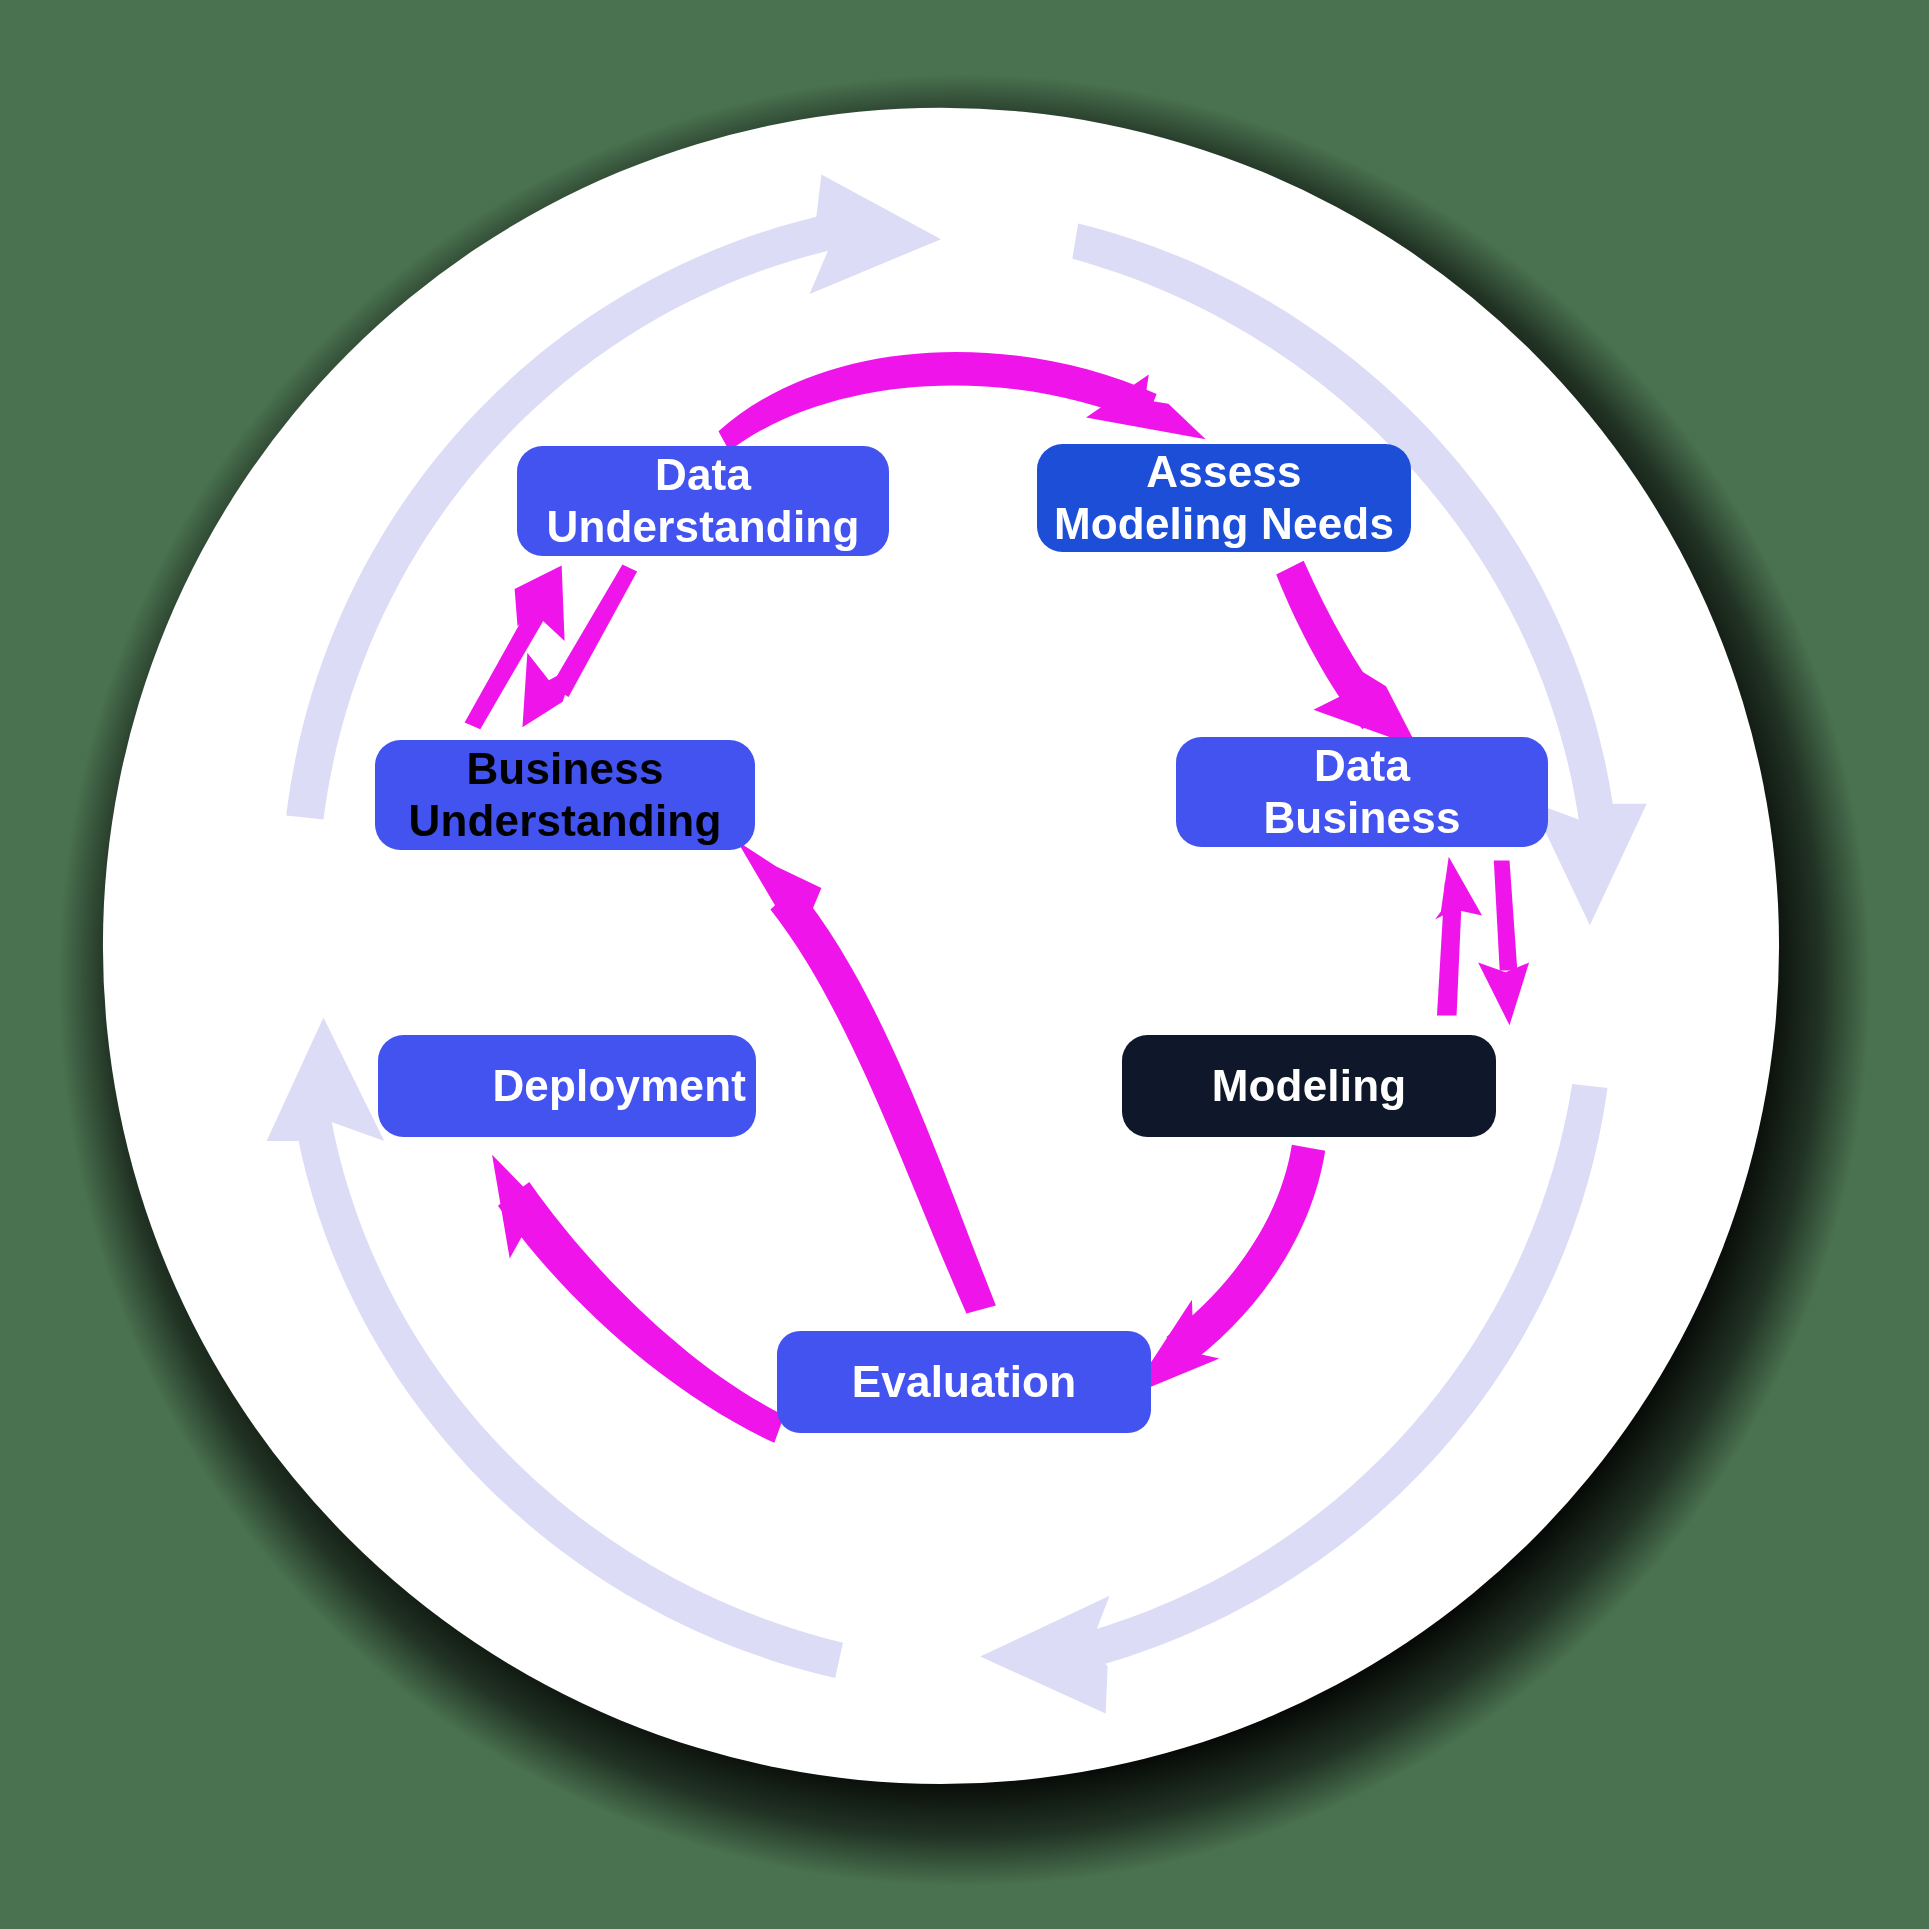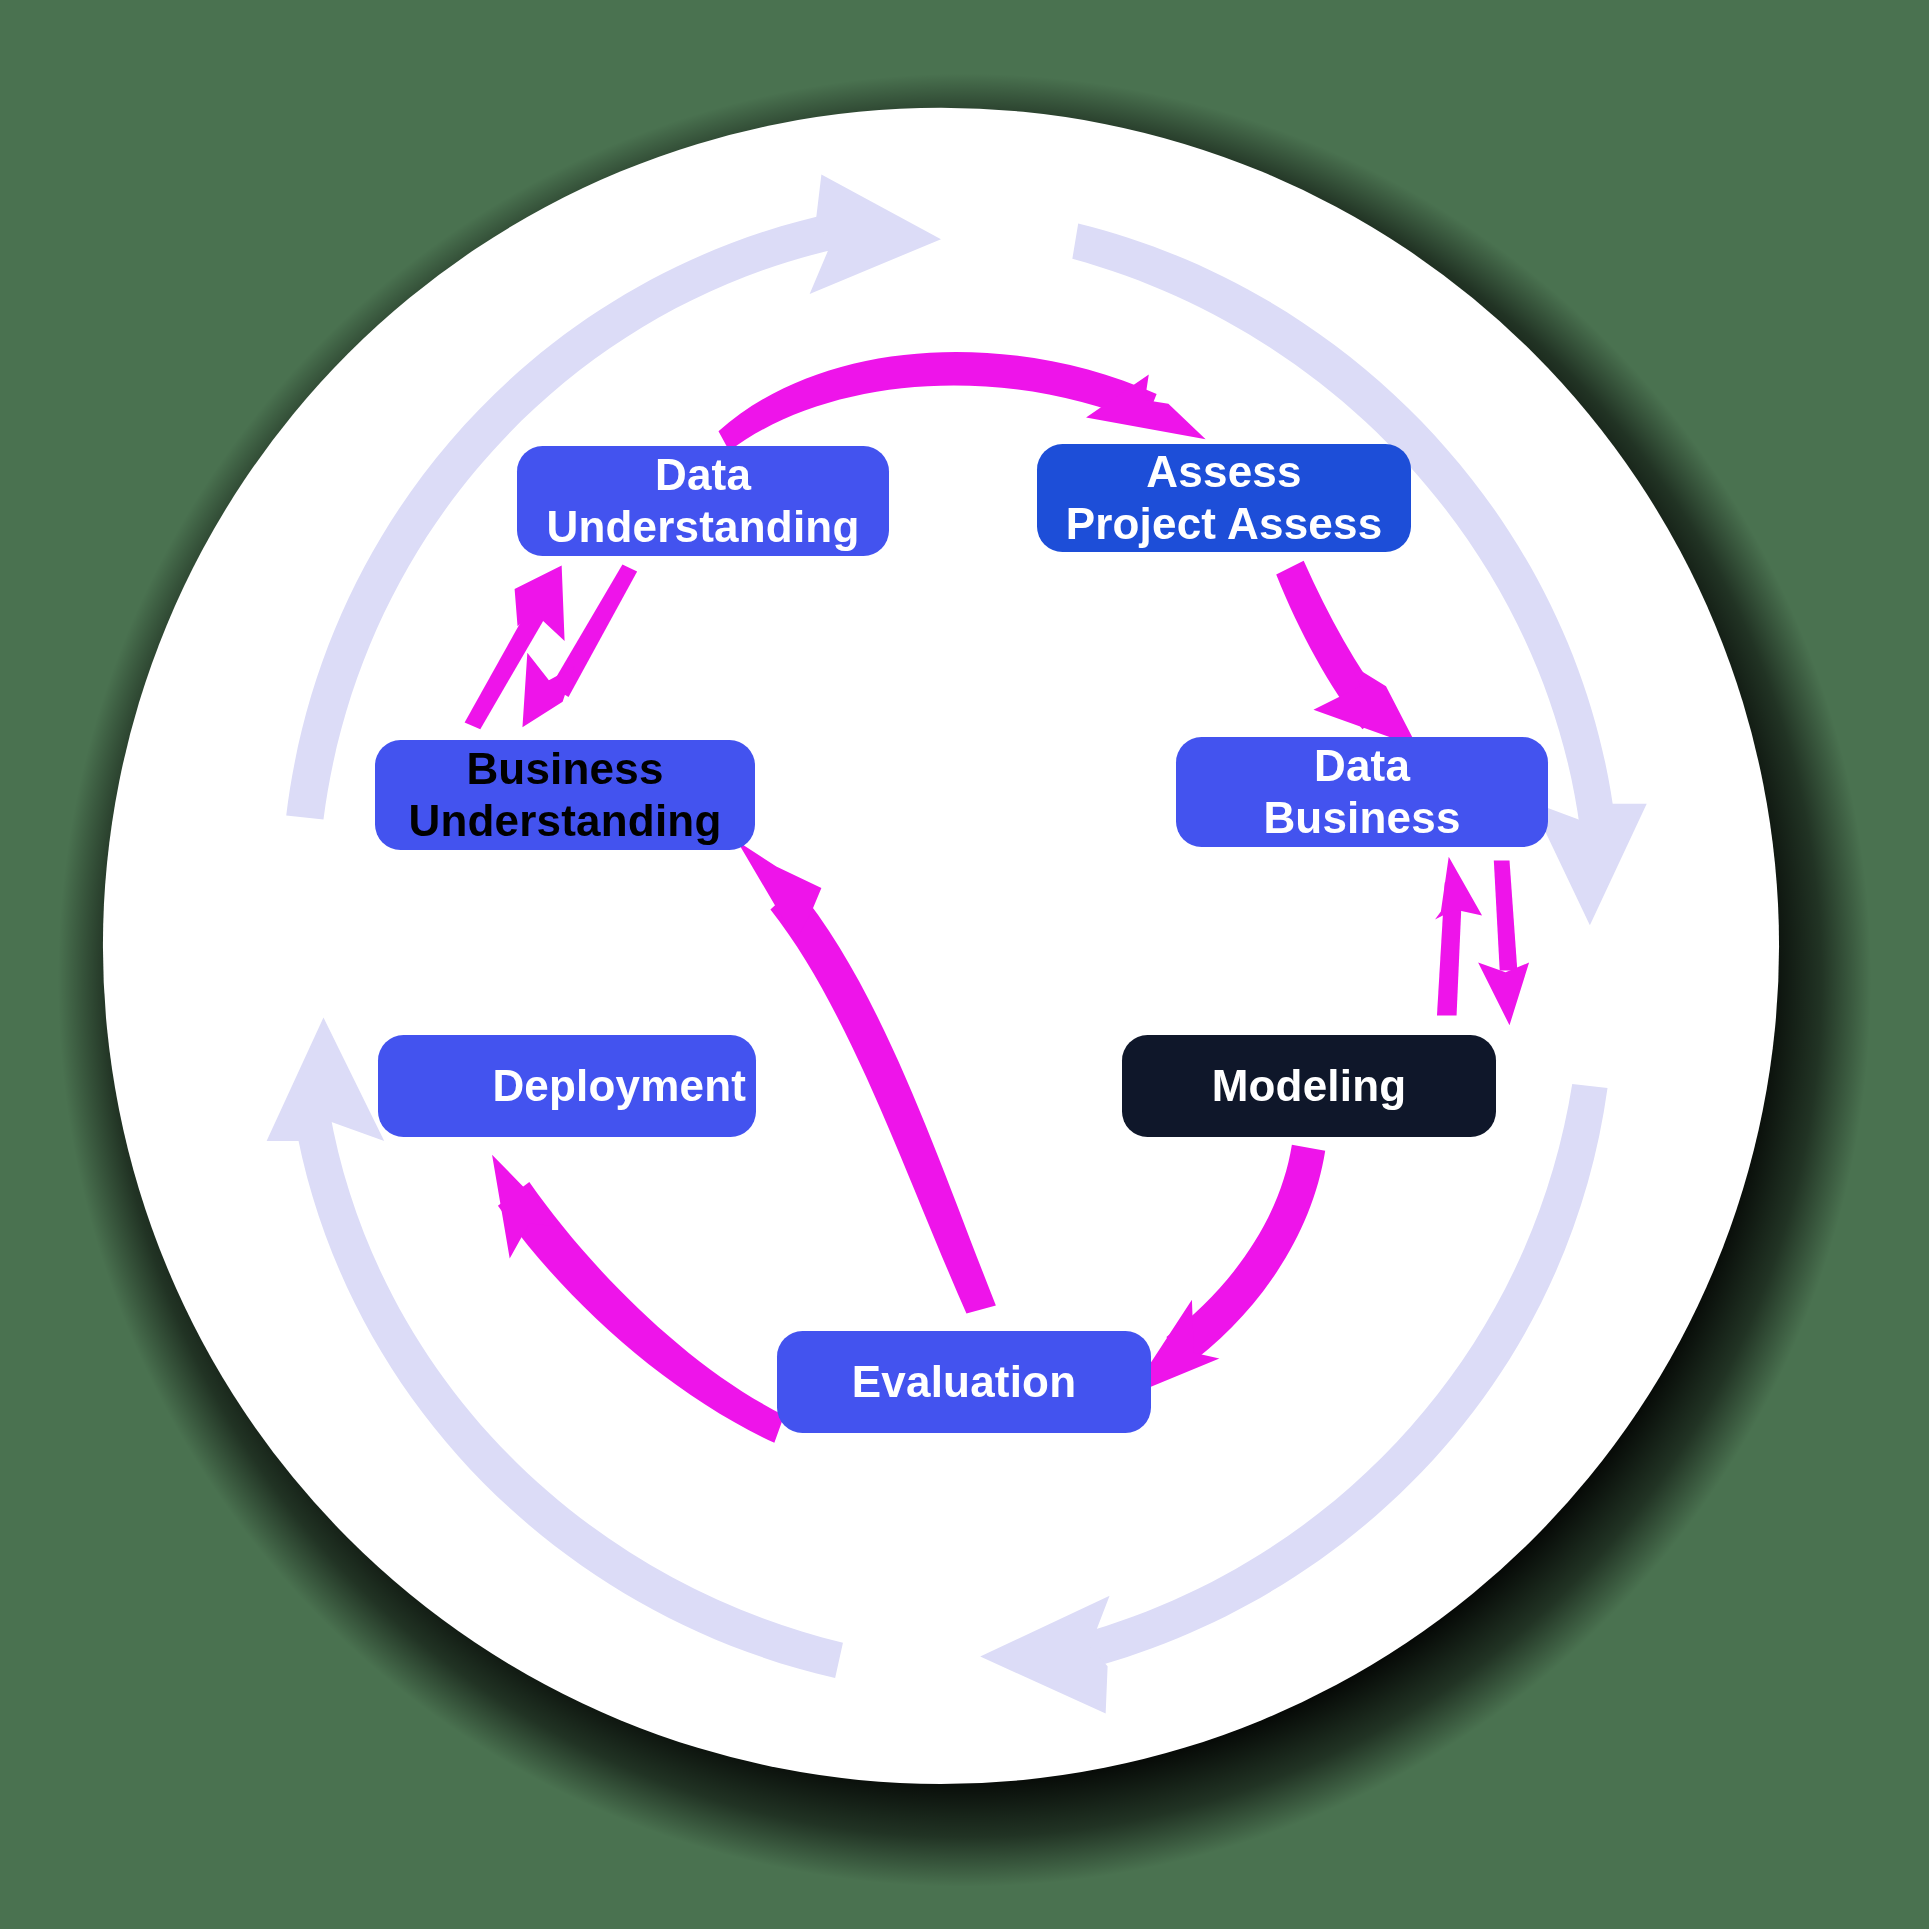--- a/index.html
+++ b/index.html
@@ -155,21 +155,21 @@
   <div class="node" style="left: 517px; top: 446px; width: 372px; height: 110px; background: rgb(67, 83, 239); color: rgb(255, 255, 255);">
     <div>
       <span>Data</span>
       <span>Understanding</span>
     </div>
   </div>
 
   <div class="node" style="left: 1037px; top: 444px; width: 374px; height: 108px; background: #1d4ed8; color: rgb(255, 255, 255);">
     <div>
       <span>Assess</span>
-      <span>Project Assess</span>
+      <span>Modeling Needs</span>
     </div>
   </div>
 
   <div class="node" style="left: 375px; top: 740px; width: 380px; height: 110px; background: rgb(67, 83, 239); color: #000000;">
     <div>
       <span>Business</span>
       <span>Understanding</span>
     </div>
   </div>
 
@@ -185,20 +185,20 @@
       <span>Deployment</span>
     </div>
   </div>
 
   <div class="node" style="left: 1122px; top: 1035px; width: 374px; height: 102px; background: #0f172a; color: rgb(255, 255, 255);">
     <div>
       <span>Modeling</span>
     </div>
   </div>
 
-  <div class="node" style="left: 777px; top: 1331px; width: 374px; height: 102px; background: rgb(67, 83, 239); color: rgb(255, 255, 255);">
+  <div class="node" style="left: 777px; top: 1331px; width: 374px; height: 102px; background: rgb(67, 83, 239); color: rgb(255, 255, 255); border-radius: 23px;">
     <div>
       <span>Evaluation</span>
     </div>
   </div>
 
 </div>
 
 
 </body></html>

